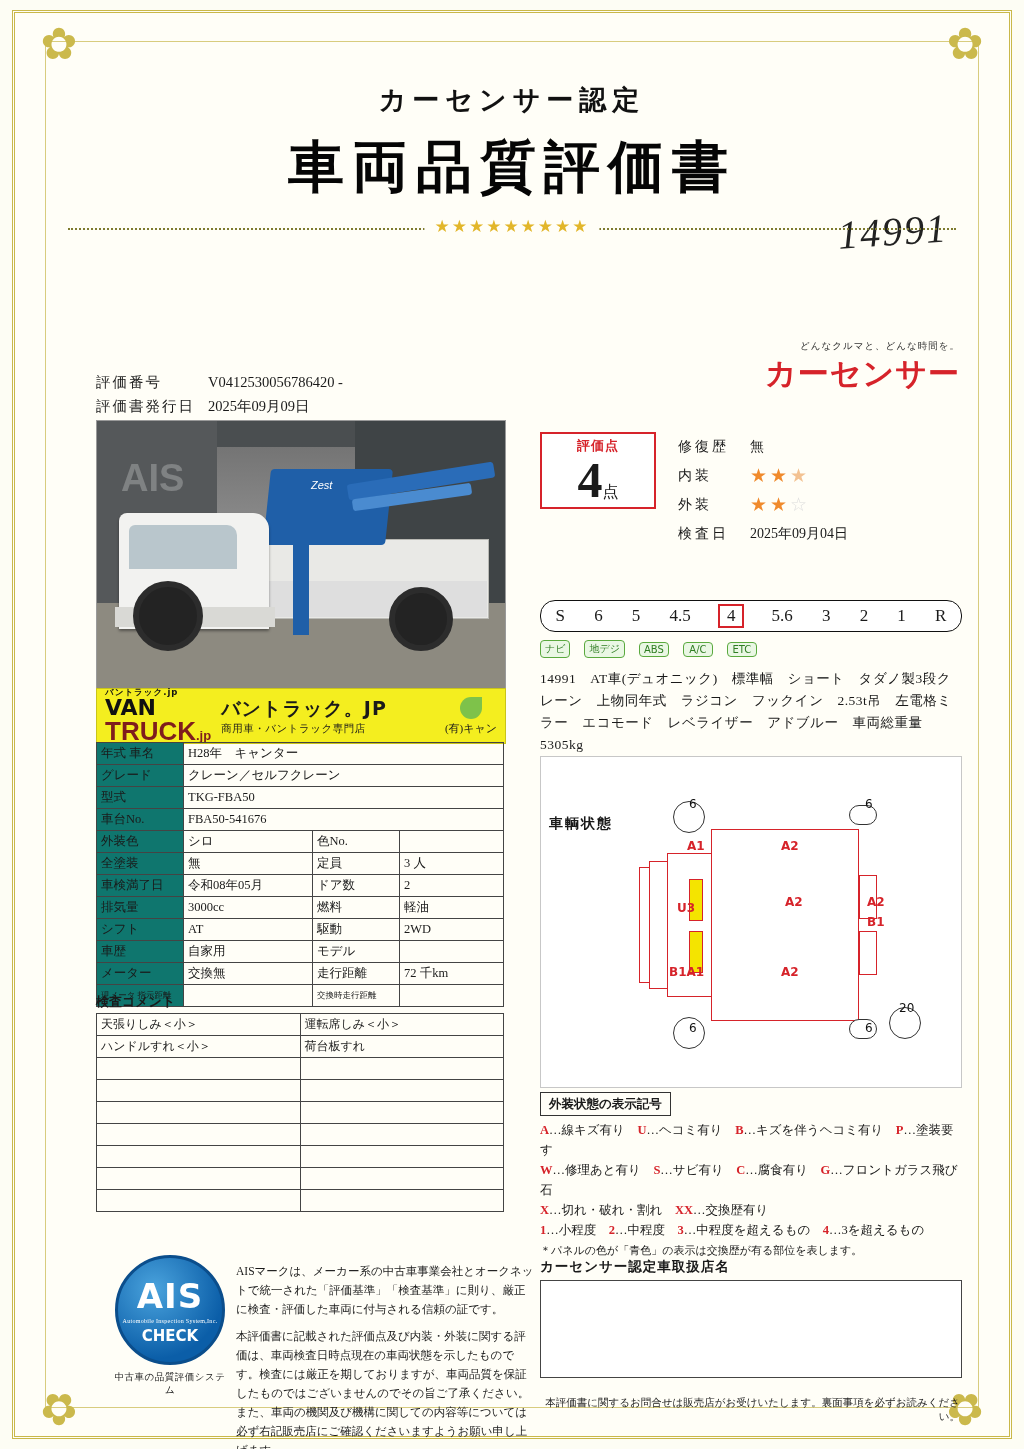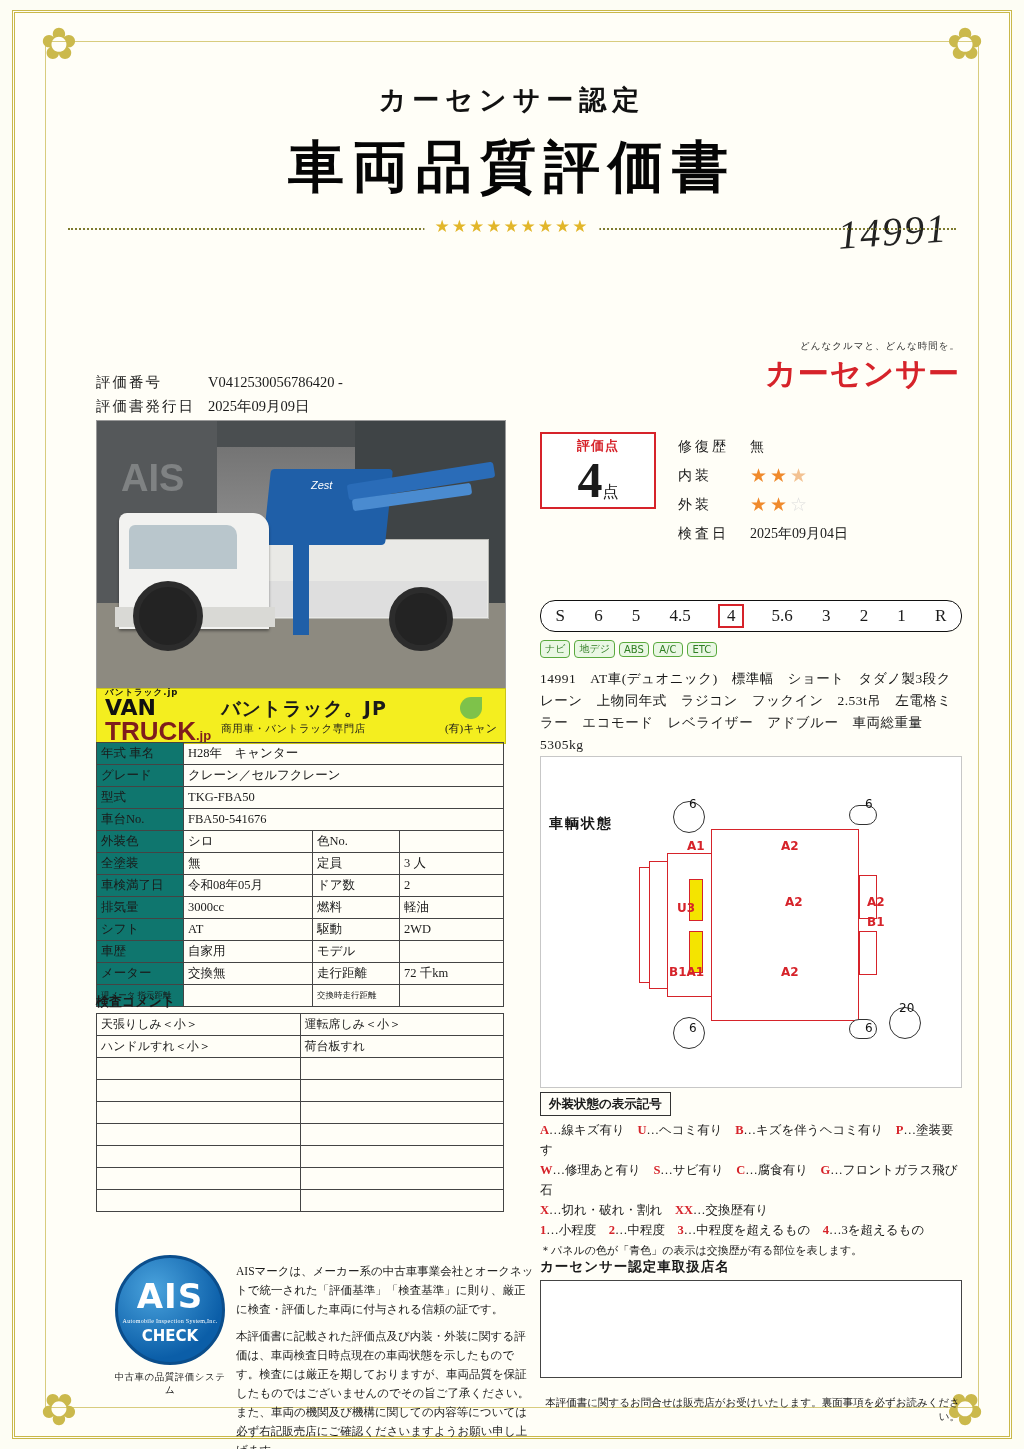--- a/index.html
+++ b/index.html
@@ -151,21 +151,21 @@
 
   .scale{
     position:absolute;left:500px;top:560px;width:420px;height:30px;
     border:1.5px solid #111;border-radius:15px;background:#fff;
     display:flex;align-items:center;justify-content:space-around;
     font-size:17px;font-family:"Liberation Serif",serif;
   }
   .scale span{padding:0 2px;}
   .scale .sel{border:2px solid #d6232a;padding:0 7px;}
 
-  .eqrow{position:absolute;left:500px;top:600px;display:flex;gap:4px;align-items:center;}
+  .eqrow{position:absolute;left:500px;top:600px;display:flex;gap:14px;align-items:center;}
   .eq{
     border:1.5px solid #5aa93e;color:#2f7d22;background:#eaf7e4;border-radius:4px;
     font-size:10px;padding:1px 4px;font-family:"DejaVu Sans",sans-serif;min-width:20px;text-align:center;
   }
 
   .desc{
     position:absolute;left:500px;top:628px;width:420px;font-size:13.5px;line-height:22px;
     letter-spacing:.5px;
   }
 

